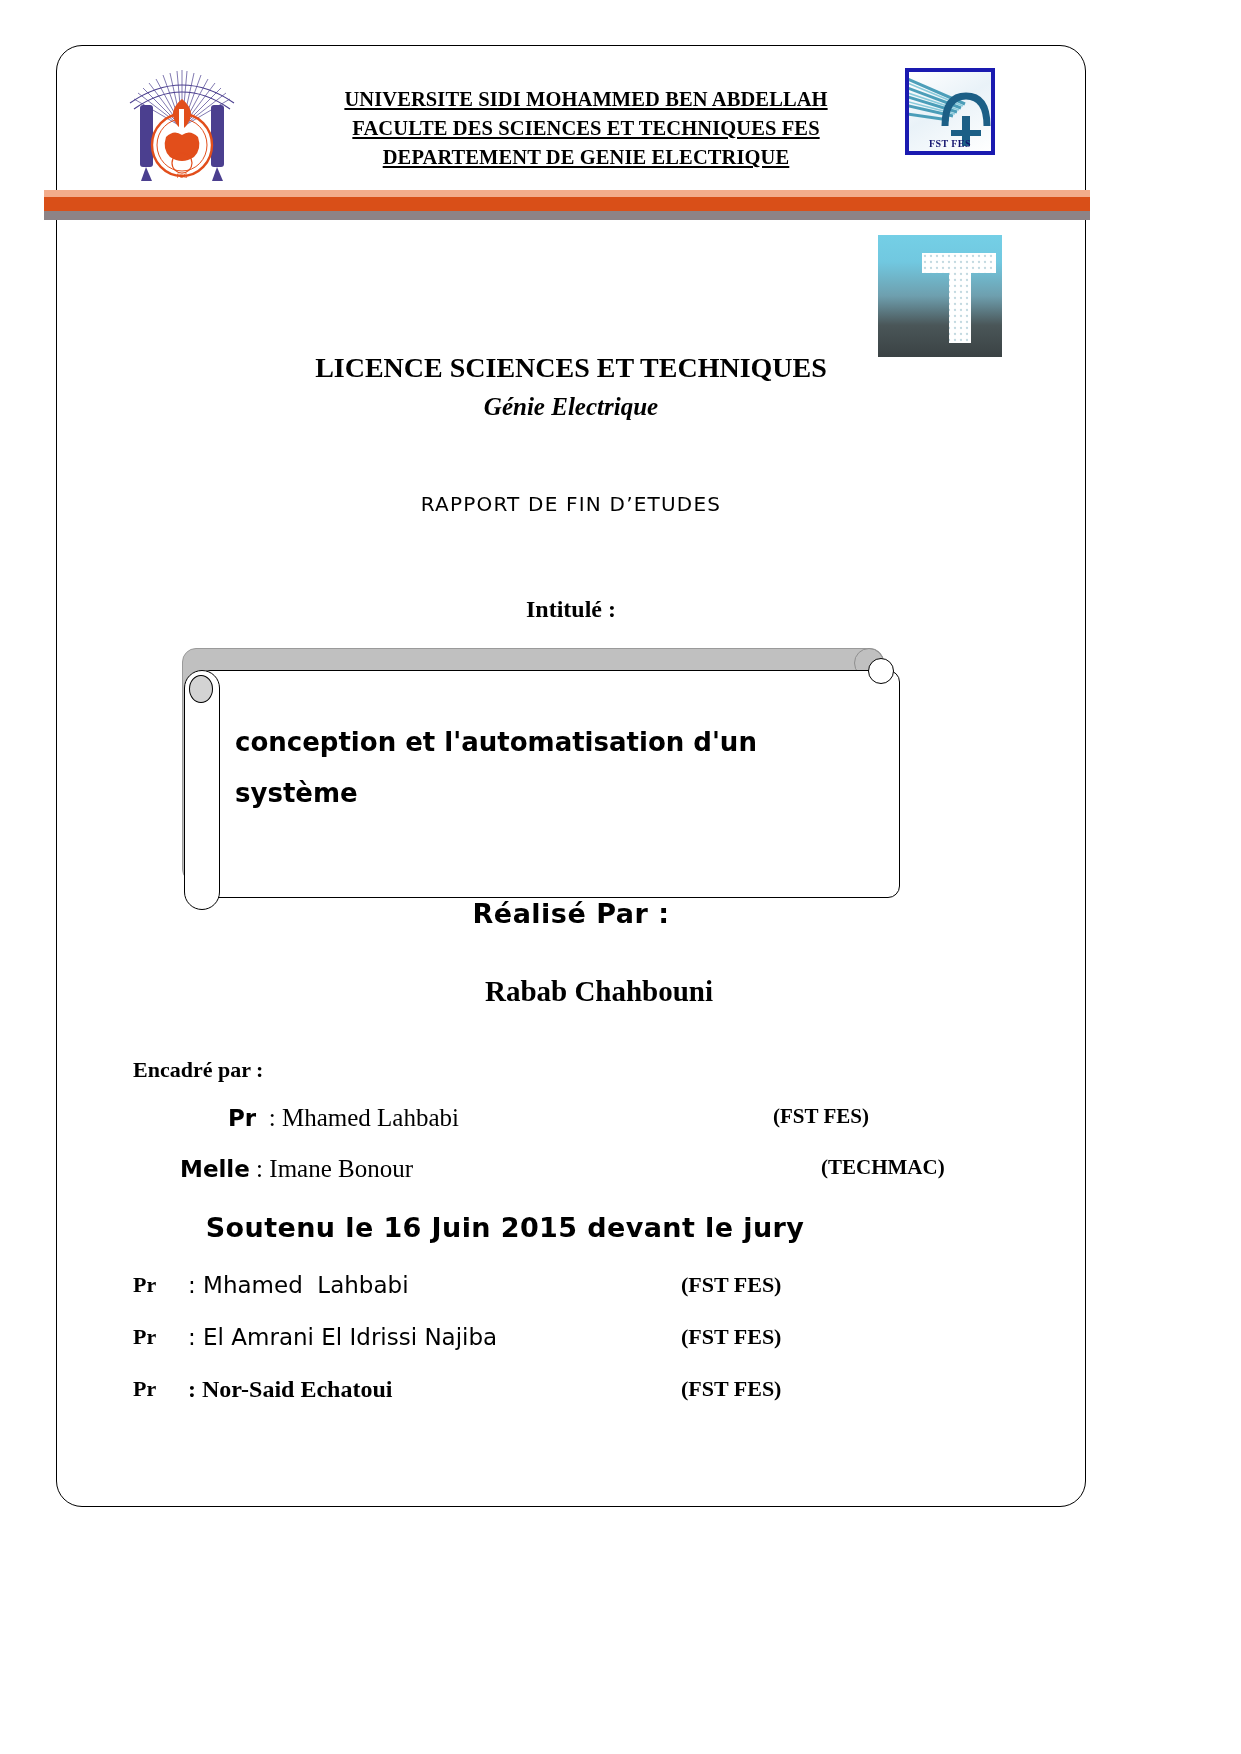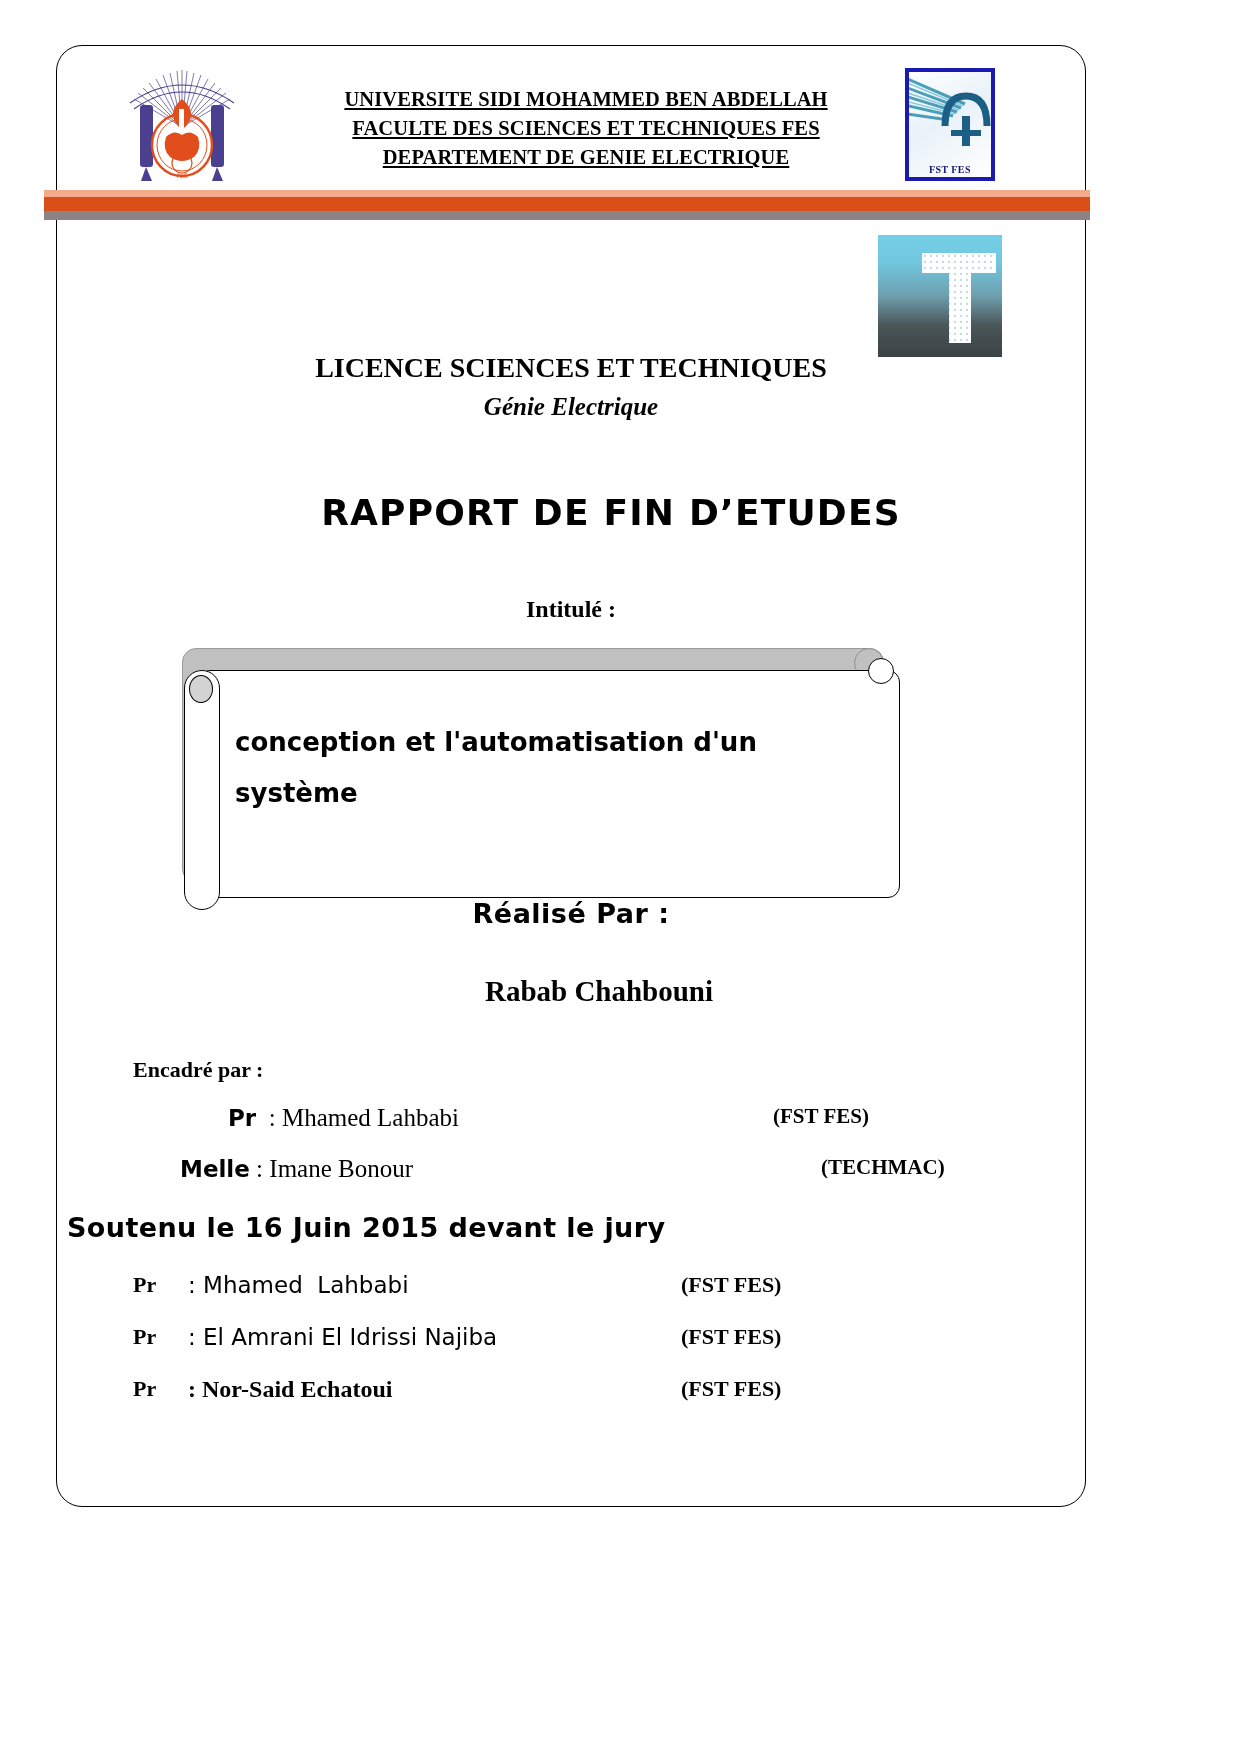--- a/index.html
+++ b/index.html
@@ -55,21 +55,21 @@
     letter-spacing: 0.1px;
     line-height: 1.42;
     color: #000000;
     text-decoration: underline;
   }
   .fst-logo {
     position: absolute;
     left: 849px;
     top: 13px;
     width: 90px;
-    height: 113px;
+    height: 87px;
     border: 4px solid #1a1ab0;
     box-sizing: border-box;
     background: linear-gradient(150deg,#ffffff 0%,#e9f2f8 45%,#ffffff 100%);
     overflow: hidden;
   }
   .fst-logo .rays {
     position: absolute;
     left: -6px;
     top: 2px;
     width: 70px;
@@ -143,25 +143,24 @@
   .lst-sub {
     font-family: "Liberation Serif", serif;
     font-weight: bold;
     font-size: 25px;
     color: #000;
     font-style: italic;
   }
   .rapport {
     top: 492px;
     font-family: "DejaVu Sans", sans-serif;
-    font-weight: bold;
-    font-size: 36px;
+    font-weight: normal;
+    font-size: 20px;
     letter-spacing: 1.2px;
     color: #000;
-    padding-left: 40px;
   }
   .intitule {
     top: 596px;
     font-family: "Liberation Serif", serif;
     font-weight: bold;
     font-size: 24px;
     color: #000;
   }
 
   
@@ -308,23 +307,24 @@
     color: #000;
     white-space: pre;
   }
   .sup-row.r1 .sup-title { margin-left: 95px; }
   .sup-row.r2 .sup-title { margin-left: 47px; }
   .sup-row.r1 .sup-aff { left: 640px; }
   .sup-row.r2 .sup-aff { left: 688px; }
 
   .soutenu {
     position: absolute;
-    left: 67px;
+    left: 56px;
     top: 1212px;
     width: 898px;
+    text-align: center;
     font-family: "DejaVu Sans", sans-serif;
     font-weight: bold;
     font-size: 27px;
     letter-spacing: 0.4px;
     color: #000;
   }
 
   
   .jury-row {
     position: absolute;

